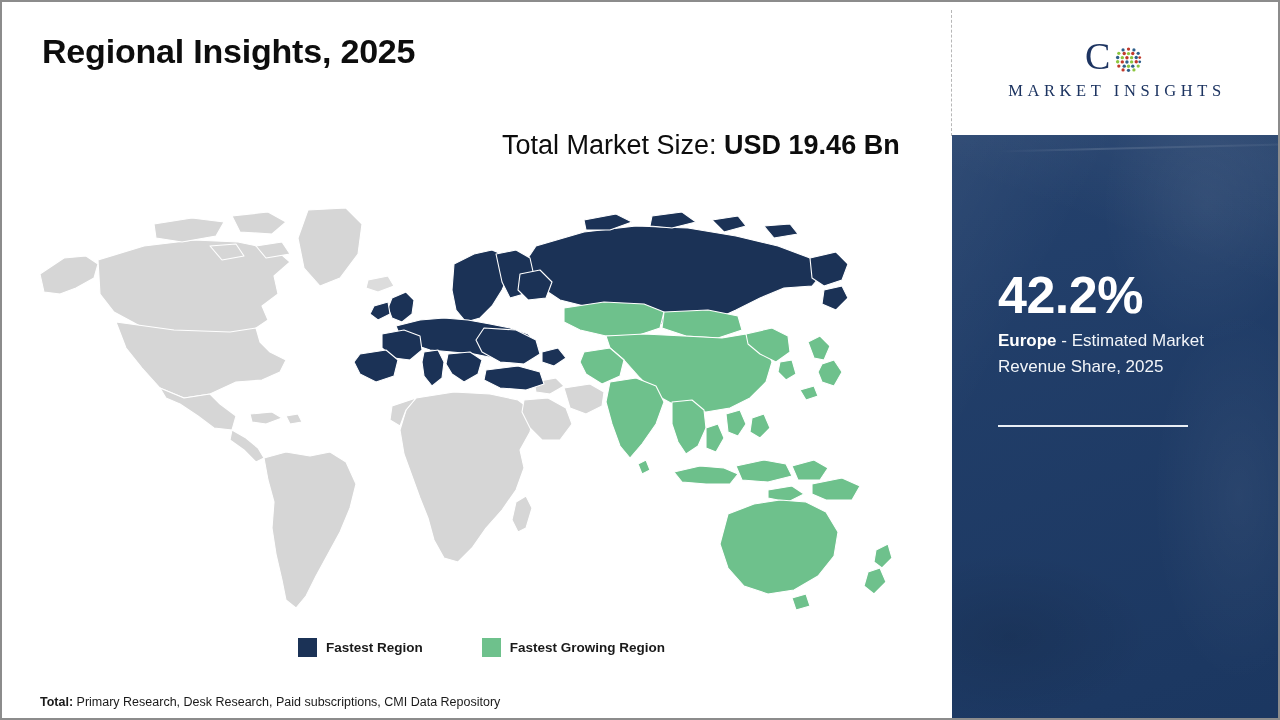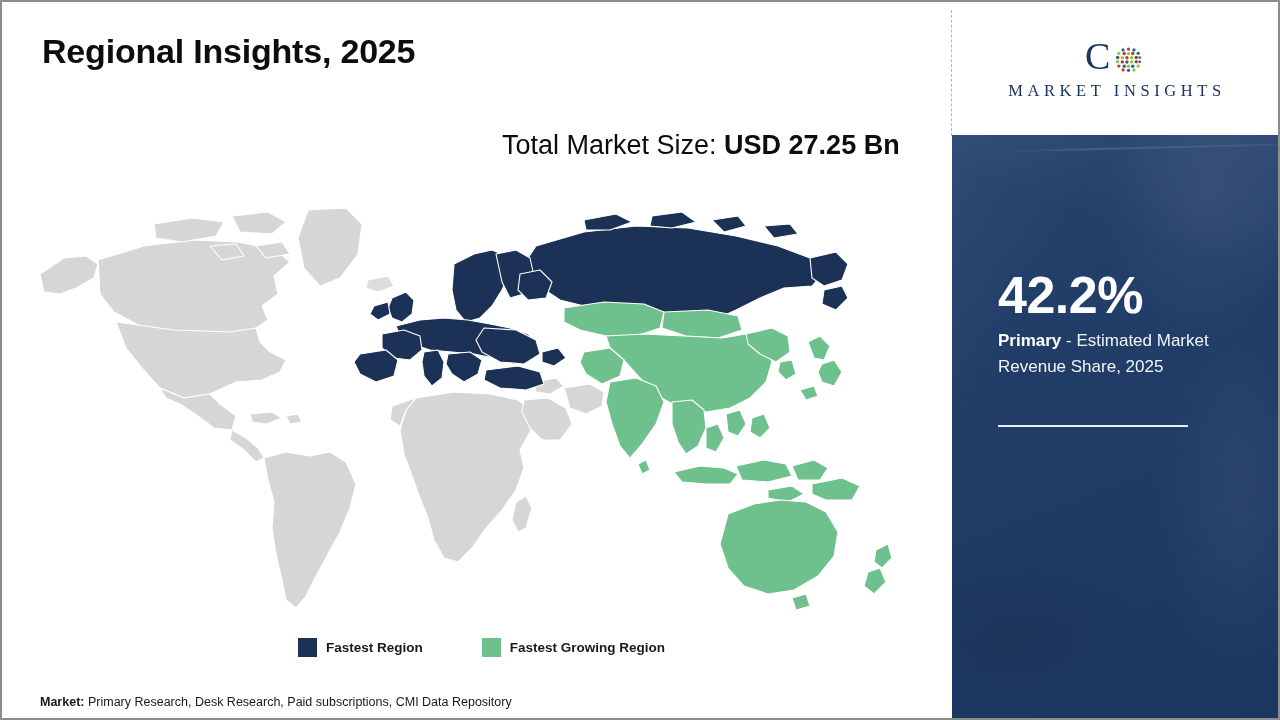--- a/index.html
+++ b/index.html
@@ -232,21 +232,21 @@
 </head>
 <body>
 
 <div id="page">
 
   <div id="left-panel">
 
     <div id="page-title">Regional Insights, 2025</div>
 
     <div id="market-size-callout">
-      <span class="label">Total Market Size: </span><span class="value">USD 27.25 Bn</span>
+      <span class="label">Total Market Size: </span><span class="value">USD 19.46 Bn</span>
     </div>
 
     <div id="world-map-wrap">
       <svg viewBox="0 0 880 420" xmlns="http://www.w3.org/2000/svg">
         <g stroke="#ffffff" stroke-width="1.1" stroke-linejoin="round">
 
           <g fill="#d6d6d6">
 
             <path d="M16 72 L40 56 L62 54 L74 62 L70 76 L52 86 L36 92 L20 90 Z"></path>
 
@@ -372,21 +372,21 @@
         <span class="legend-swatch" style="background:#1b3256"></span>
         <span class="legend-label">Fastest Region</span>
       </div>
       <div class="legend-item">
         <span class="legend-swatch" style="background:#6ec18c"></span>
         <span class="legend-label">Fastest Growing Region</span>
       </div>
     </div>
 
     <div id="source-line">
-      <span class="src-label">Market:</span><span class="src-text"> Primary Research, Desk Research, Paid subscriptions, CMI Data Repository</span>
+      <span class="src-label">Total:</span><span class="src-text"> Primary Research, Desk Research, Paid subscriptions, CMI Data Repository</span>
     </div>
   </div>
 
   <div id="vertical-divider"></div>
 
   <div id="right-column">
 
     <div id="logo-box">
       <div id="logo-wordmark">
         <span class="lm-c">C</span>
@@ -427,20 +427,20 @@
       </div>
       <div id="logo-subtitle">MARKET INSIGHTS</div>
     </div>
 
     <div id="stat-panel">
       <div id="stat-panel-texture"></div>
 
       <div id="stat-value">42.2%</div>
 
       <div id="stat-caption">
-        <span class="region">Primary</span><span> - Estimated Market Revenue Share, 2025</span>
+        <span class="region">Europe</span><span> - Estimated Market Revenue Share, 2025</span>
       </div>
 
       <div id="stat-divider"></div>
 
     </div>
   </div>
 </div>
 
 </body></html>

